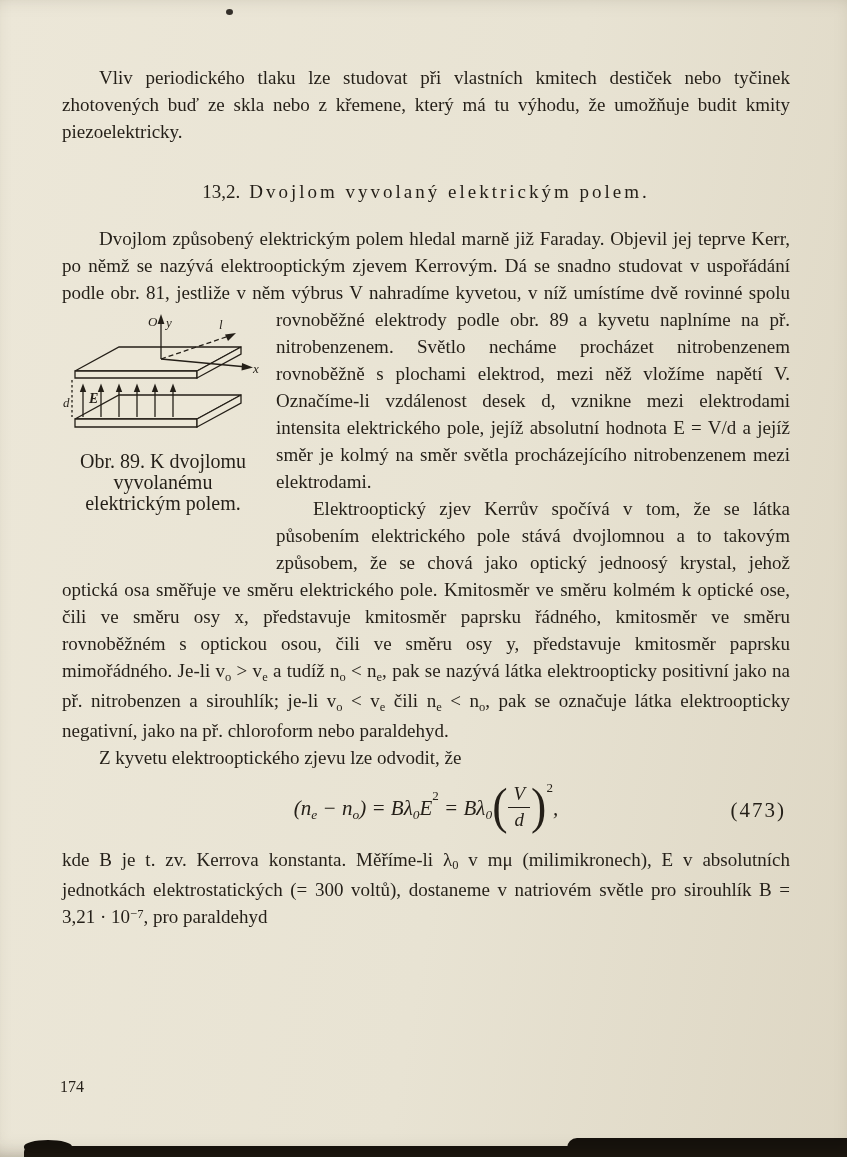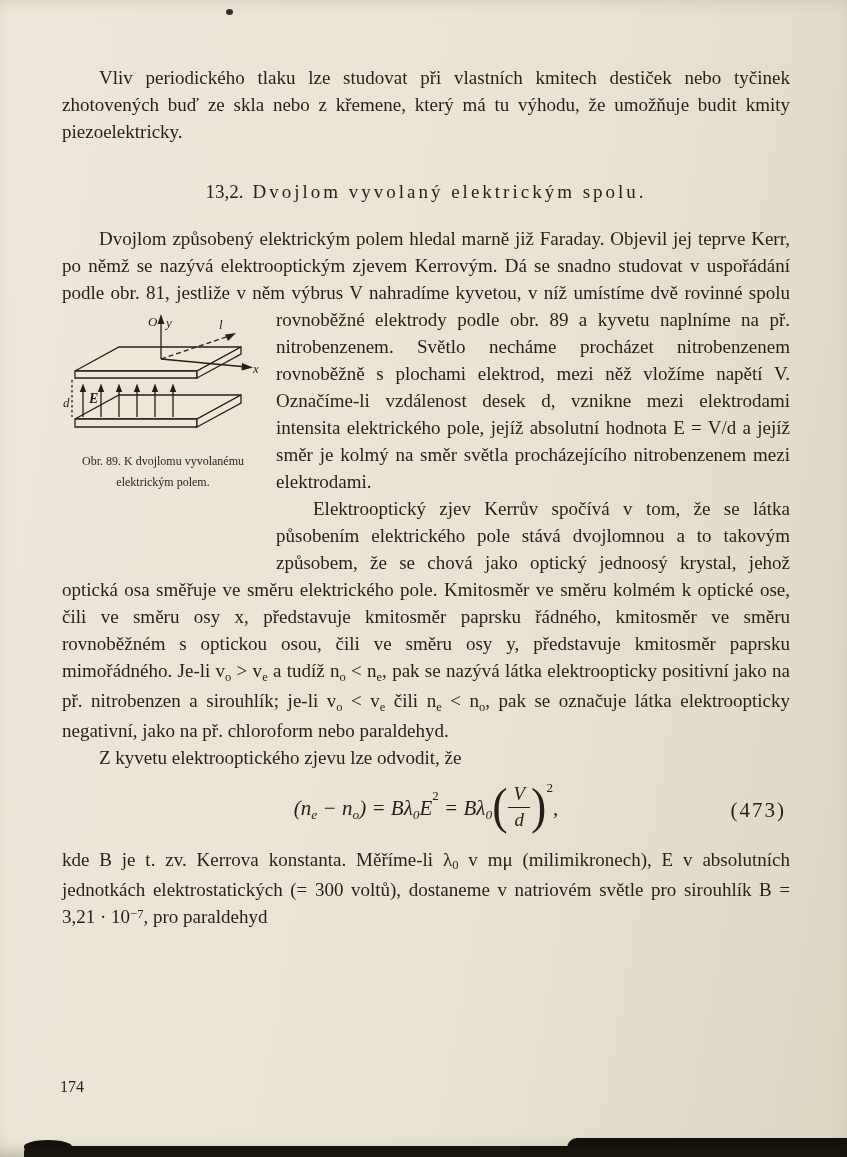--- a/index.html
+++ b/index.html
@@ -19,21 +19,21 @@
   .indent { text-indent:37px; }
   .para sub { font-size:66%; font-style:inherit; position:relative; top:.28em; vertical-align:baseline; }
   .para sup { font-size:66%; position:relative; top:-.42em; vertical-align:baseline; }
 
   h2.heading { margin:36px 0 22px; font-size:19px; font-weight:400; text-align:center; }
   .heading-num { margin-right:9px; }
   .heading-title { letter-spacing:3px; }
 
   .figure { float:left; width:202px; height:246px; margin:5px 12px 0 0; text-indent:0; }
   .fig-svg { display:block; margin:0 auto; }
-  .fig-caption { display:block; margin-top:10px; padding:0 12px; font-size:12px; line-height:21px; text-align:center; }
+  .fig-caption { display:block; margin-top:10px; padding:0 12px; font-size:20px; line-height:21px; text-align:center; }
 
   .equation-row { position:relative; margin:16px 0 12px; text-align:center; }
   .eq { display:inline-block; font-style:italic; font-size:21px; white-space:nowrap; }
   .eq sub { font-size:64%; position:relative; top:.3em; vertical-align:baseline; }
   .eq .exp { font-size:62%; font-style:normal; position:relative; top:-.55em; }
   .eq .exp-outer { font-size:62%; font-style:normal; position:relative; top:-1.15em; }
   .bigp { display:inline-block; font-style:normal; font-weight:300; font-size:46px; line-height:0; vertical-align:middle; transform:translateY(-3px) scaleY(1.08); }
   .frac { display:inline-block; vertical-align:middle; transform:translateY(-3px); font-size:19px; line-height:1.1; margin:0 1px; text-align:center; }
   .frac-num { display:block; padding:0 5px 2px; border-bottom:1.4px solid #241f18; }
   .frac-den { display:block; padding-top:2px; }
@@ -62,21 +62,21 @@
   <div class="art art-r1"></div>
   <div class="art art-r2"></div>
   <div class="art art-b1"></div>
   <div class="art art-b2"></div>
   <div class="art art-b3"></div>
 
   <div class="text-block">
 
     <p class="para indent">Vliv periodického tlaku lze studovat při vlastních kmitech destiček nebo tyčinek zhotovených buď ze skla nebo z křemene, který má tu výhodu, že umožňuje budit kmity piezoelektricky.</p>
 
-    <h2 class="heading"><span class="heading-num">13,2.</span><span class="heading-title">Dvojlom vyvolaný elektrickým spolu.</span></h2>
+    <h2 class="heading"><span class="heading-num">13,2.</span><span class="heading-title">Dvojlom vyvolaný elektrickým polem.</span></h2>
 
     <p class="para indent"><span>Dvojlom způsobený elektrickým polem hledal marně již Faraday. Objevil jej teprve Kerr, po němž se nazývá elektrooptickým zjevem Kerrovým. Dá se snadno studovat v uspořádání podle obr. 81, jestliže v něm výbrus V nahradíme kyvetou, v níž umístíme dvě rovinné spolu </span><span class="figure">
           <svg class="fig-svg" viewBox="0 0 200 130" width="200" height="130">
         <g stroke="#241f18" stroke-width="1.3" fill="none">
 
           <polygon points="12,108 134,108 178,84 56,84" fill="#ece7d7"></polygon>
           <polygon points="12,108 134,108 134,116 12,116" fill="#ece7d7"></polygon>
           <polygon points="134,108 178,84 178,92 134,116" fill="#ece7d7"></polygon>
 
           <line x1="20" y1="106" x2="20" y2="80"></line>

